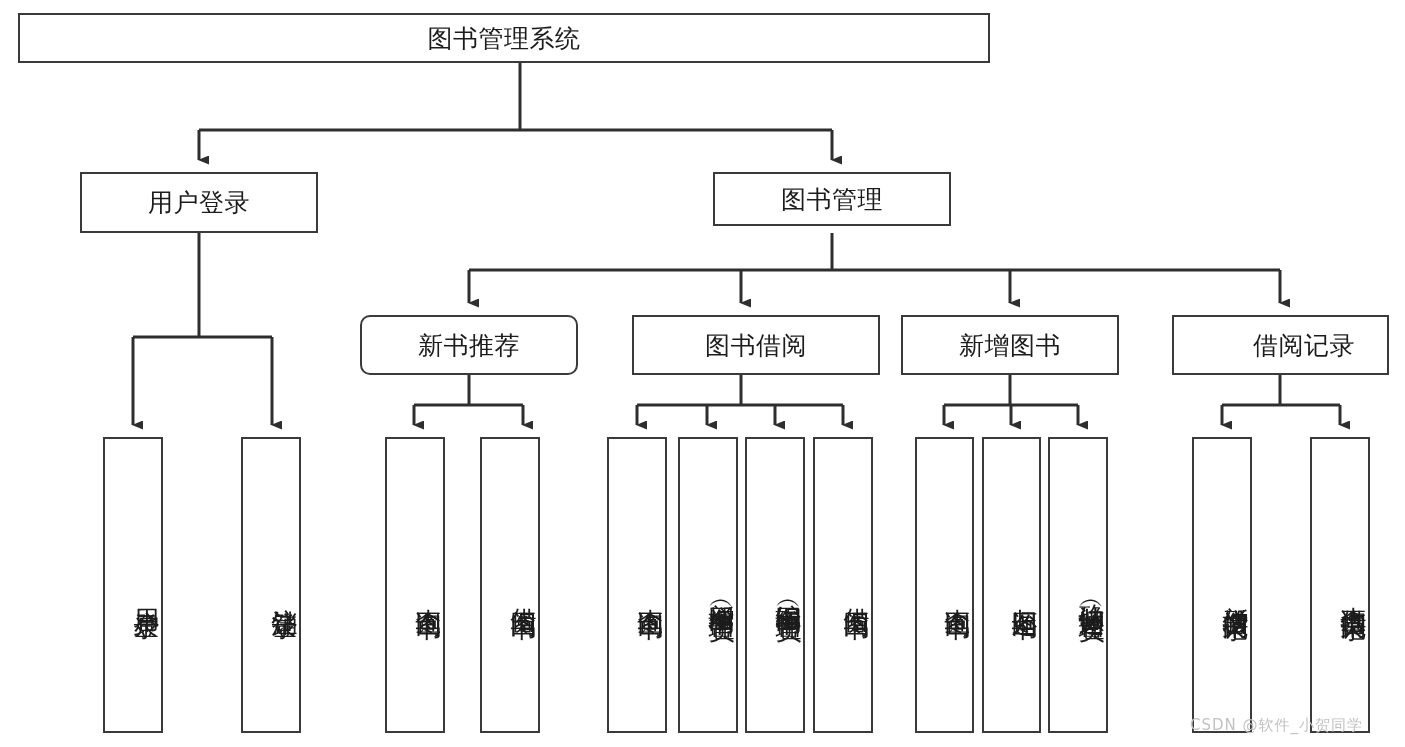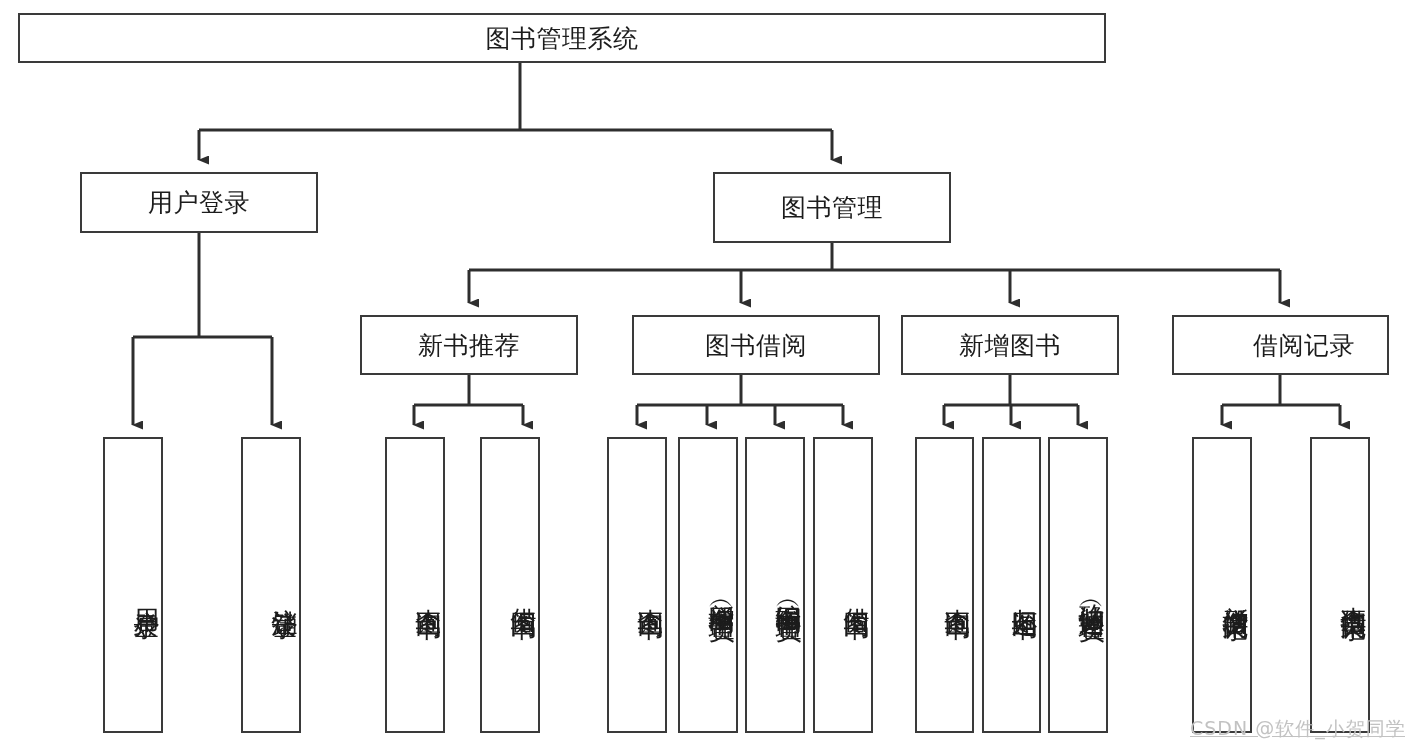--- a/index.html
+++ b/index.html
@@ -48,26 +48,25 @@
     writing-mode: vertical-rl;
     text-orientation: upright;
     align-items: flex-start;
     justify-content: center;
     padding-top: 14px;
     font-size: 26px;
     letter-spacing: 2px;
   }
   .watermark {
     position: absolute;
-    font-size: 19px;
+    font-size: 15px;
     color: #c2c2c2;
     letter-spacing: 1px;
     white-space: nowrap;
     font-family: "DejaVu Sans", "Liberation Sans", sans-serif;
-    text-decoration: underline;
   }
 </style>
 </head>
 <body>
 
 <div id="canvas">
 
   <svg class="wires" viewBox="0 0 1405 747">
     <defs>
       <marker id="arrow" markerWidth="9" markerHeight="11" refX="4.5" refY="10" orient="auto" markerUnits="userSpaceOnUse">
@@ -111,27 +110,27 @@
       <path d="M1011,405 L1011,425" marker-end="url(#arrow)"></path>
       <path d="M1078,405 L1078,425" marker-end="url(#arrow)"></path>
 
       <path d="M1280,375 L1280,405"></path>
       <path d="M1222,405 L1340,405"></path>
       <path d="M1222,405 L1222,425" marker-end="url(#arrow)"></path>
       <path d="M1340,405 L1340,425" marker-end="url(#arrow)"></path>
     </g>
   </svg>
 
-  <div class="node root horiz" style="left:18px; top:13px; width:1088px; height:50px;">图书管理系统</div>
+  <div class="node root horiz" style="left:18px; top:13px; width:972px; height:50px;">图书管理系统</div>
 
   <div class="node horiz" style="left:80px; top:172px; width:238px; height:61px;">用户登录</div>
 
-  <div class="node horiz" style="left:713px; top:172px; width:238px; height:71px;">图书管理</div>
+  <div class="node horiz" style="left:713px; top:172px; width:238px; height:54px;">图书管理</div>
 
-  <div class="node horiz" style="left:360px; top:315px; width:218px; height:60px;">新书推荐</div>
+  <div class="node horiz" style="left:360px; top:315px; width:218px; height:60px;border-radius:10px;">新书推荐</div>
 
   <div class="node horiz" style="left:632px; top:315px; width:248px; height:60px;">图书借阅</div>
 
   <div class="node horiz" style="left:901px; top:315px; width:218px; height:60px;">新增图书</div>
 
   <div class="node horiz" style="left:1172px; top:315px; width:217px; height:60px;padding-left:47px;">借阅记录</div>
 
   <div class="node vert" style="left:103px; top:437px; width:60px; height:296px;">用户登录</div>
 
   <div class="node vert" style="left:241px; top:437px; width:60px; height:296px;">注销登录</div>

